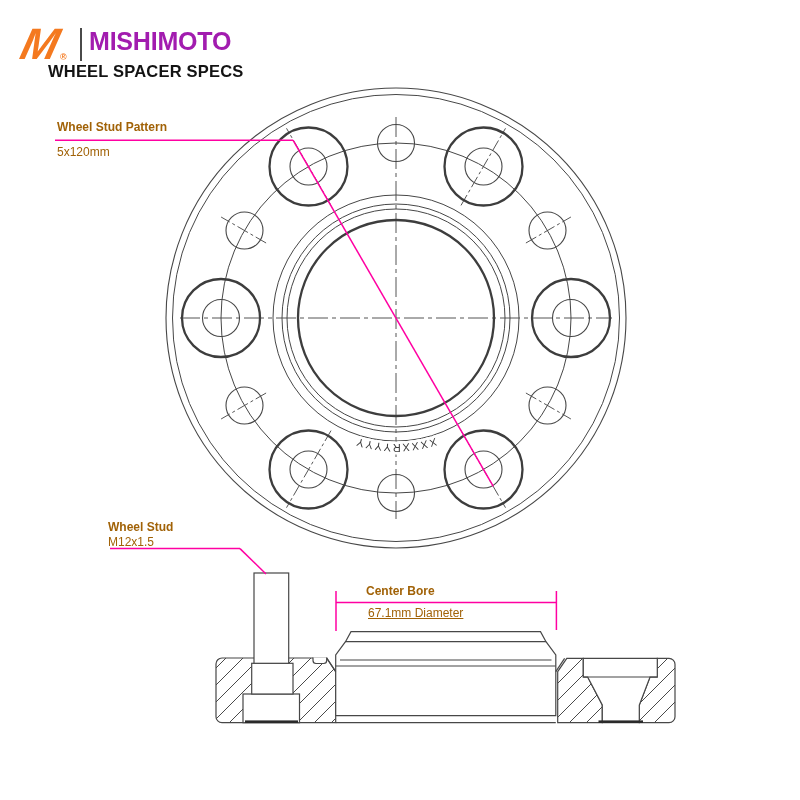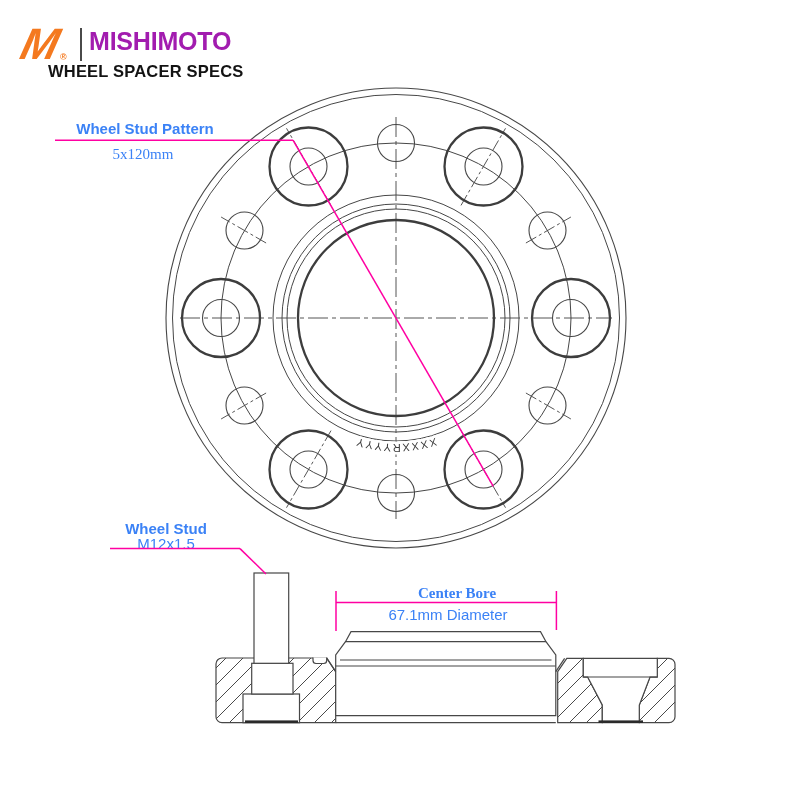--- a/index.html
+++ b/index.html
@@ -5,28 +5,28 @@
   html,body{margin:0;padding:0;}
   body{width:800px;height:800px;background:#ffffff;position:relative;overflow:hidden;
        font-family:"Liberation Sans", sans-serif;}
   .abs{position:absolute;}
   .logo-m{left:22px;top:22px;font-size:44px;font-weight:900;font-style:italic;
           color:#F4791F;transform:skewX(-14deg);line-height:1;letter-spacing:0;}
   .logo-reg{left:60px;top:52px;font-size:9px;color:#F4791F;font-style:normal;font-weight:700;}
   .logo-divider{left:80px;top:28px;width:2px;height:33px;background:#4a4a4a;}
   .brand{left:89px;top:27px;font-size:25px;font-weight:900;color:#a21caf;letter-spacing:-0.2px;}
   .subtitle{left:24px;top:62px;font-size:16.5px;font-weight:900;color:#131313;letter-spacing:0.2px;margin-left:24px;}
-  .lbl{font-size:15px;color:#3b82f6;text-align:center;line-height:1.1;}
+  .lbl{font-size:12px;color:#a16207;line-height:1.1;}
   .lbl.b{font-weight:bold;}
   .lbl-pattern-title{left:57px;top:121px;width:176px;}
-  .lbl-pattern-value{left:57px;top:146px;width:172px;font-family:Liberation Serif, serif;}
+  .lbl-pattern-value{left:57px;top:146px;width:172px;}
   .lbl-stud-title{left:108px;top:521px;width:116px;}
   .lbl-stud-value{left:108px;top:536px;width:116px;}
-  .lbl-bore-title{left:377px;top:585px;width:160px;font-family:Liberation Serif, serif;}
-  .lbl-bore-value{left:368px;top:607px;width:160px;}
+  .lbl-bore-title{left:366px;top:585px;width:160px;}
+  .lbl-bore-value{left:368px;top:607px;width:160px;text-decoration:underline;}
   svg text{font-family:"Liberation Sans", sans-serif;}
 </style>
 </head>
 <body>
 
 <div class="abs logo-m">M</div>
 <div class="abs logo-reg">®</div>
 <div class="abs logo-divider"></div>
 <div class="abs brand">MISHIMOTO</div>
 <div class="abs subtitle">WHEEL SPACER SPECS</div>

